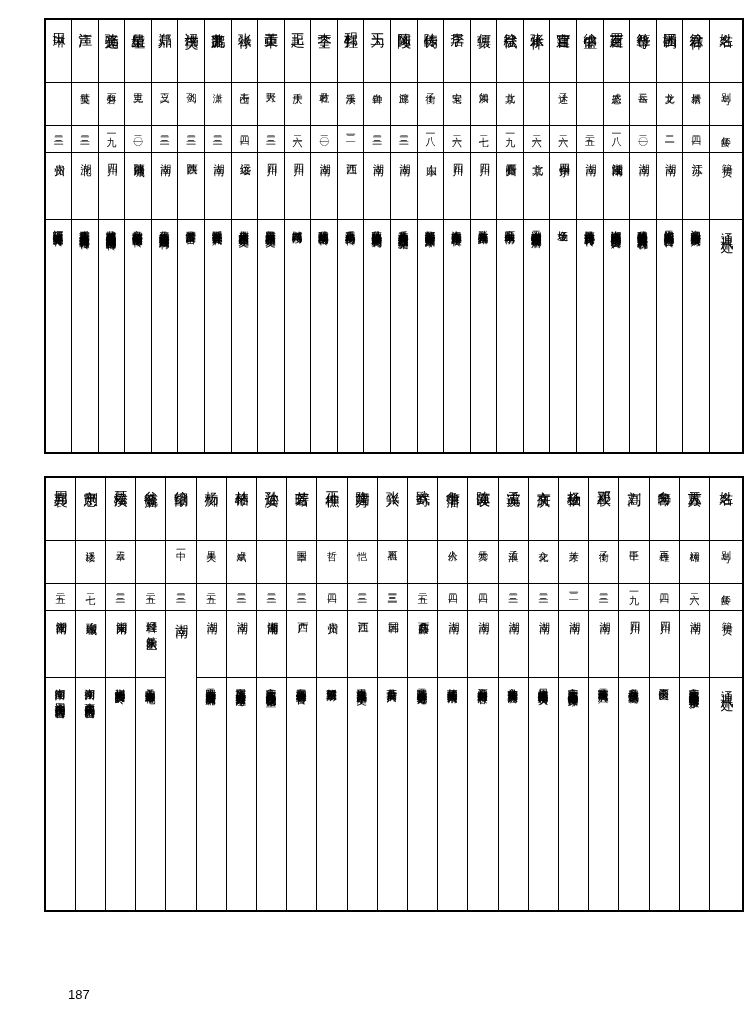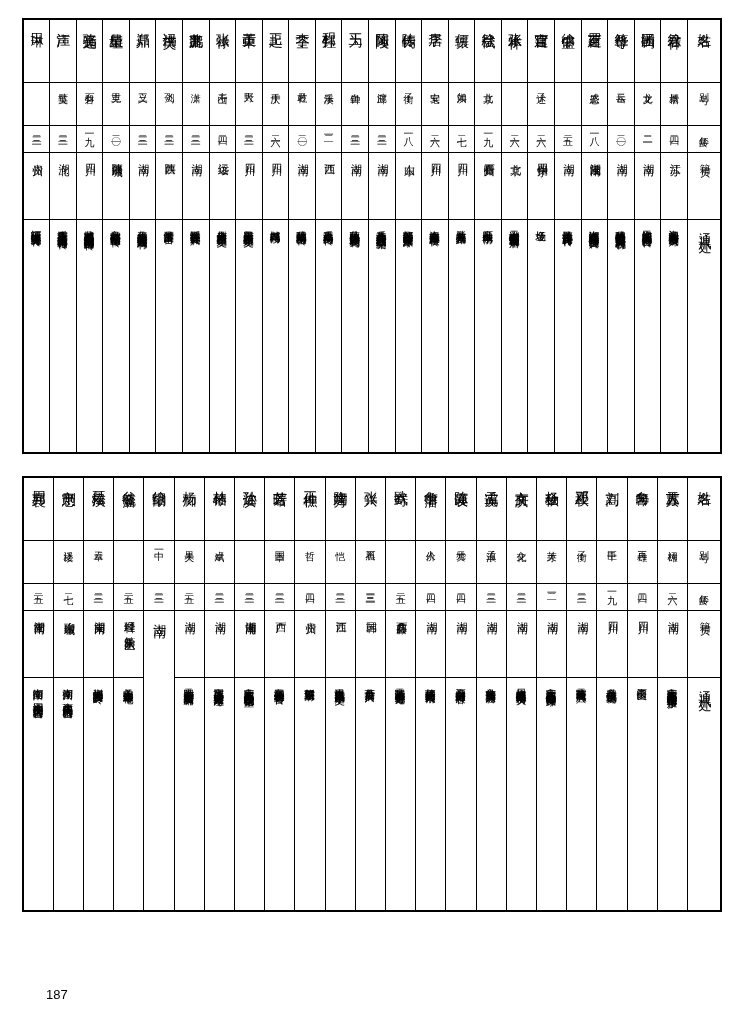--- a/index.html
+++ b/index.html
@@ -14,20 +14,21 @@
     color: #000;
     position: relative;
     overflow: hidden;
   }
   .page {
     position: relative;
     width: 636px;
     height: 1024px;
     box-sizing: border-box;
     padding: 18px 22px 0 22px;
+    margin-left: 22px;
   }
   table.roster {
     border-collapse: collapse;
     table-layout: fixed;
     width: 700px;
     border: 2px solid #000;
   }
   table.roster td {
     border: 1px solid #000;
     padding: 2px 1px;

